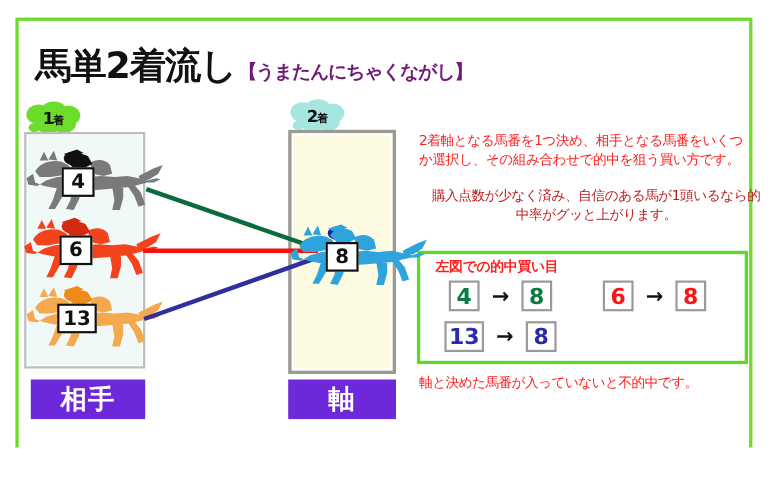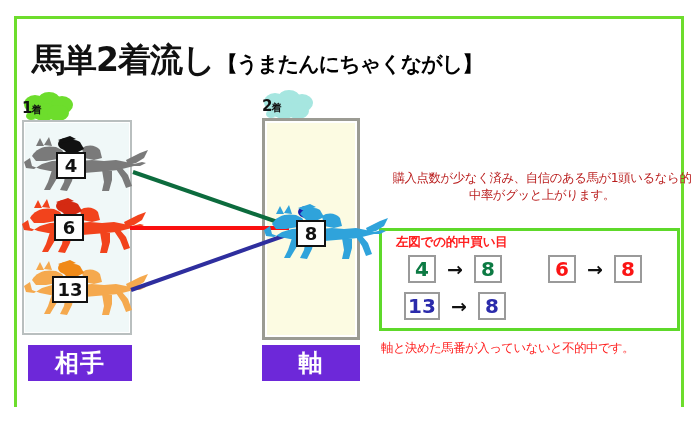--- a/index.html
+++ b/index.html
@@ -36,36 +36,36 @@
     white-space: nowrap;
   }
   .title-main {
     font-size: 33px;
     font-weight: bold;
     color: #111111;
     letter-spacing: -1px;
     font-family: "DejaVu Sans", "Liberation Sans", sans-serif;
   }
   .title-sub {
-    font-size: 21px;
-    font-weight: bold;
-    color: #000000;
+    font-size: 17px;
+    font-weight: bold;
+    color: #701a75;
     margin-left: 2px;
     letter-spacing: -1px;
     font-family: Liberation Sans, sans-serif;
   }
 
   
   .badge {
     position: absolute;
     width: 52px;
     height: 34px;
     display: flex;
     align-items: center;
-    justify-content: flex-start;
+    justify-content: center;
   }
   .badge .cloud {
     position: absolute;
     inset: 0;
   }
   .badge .btxt {
     position: relative;
     z-index: 3;
     font-size: 15px;
     font-weight: bold;
@@ -387,20 +387,21 @@
         <path d="M38,18 C42,11 52,10 58,14 L62,21 L54,25 L44,24 Z"></path>
         <path d="M36,12 L48,8 L54,11 L42,15 Z"></path>
       </g>
     </svg>
     <div class="numbox" style="left:34px; top:24px; width:26px; height:23px; font-size:18px;">8</div>
   </div>
 
   <div class="blacklabel" id="label-aite">相手</div>
   <div class="blacklabel" id="label-jiku">軸</div>
 
+  <div class="rtext" id="desc-red">2着軸となる馬番を1つ決め、相手となる馬番をいくつか選択し、その組み合わせで的中を狙う買い方です。</div>
   <div class="rtext" id="desc-black">購入点数が少なく済み、自信のある馬が1頭いるなら的中率がグッと上がります。</div>
 
   <div id="bet-box"></div>
   <div id="bet-title">左図での的中買い目</div>
 
   <div class="betrow" id="betrow-1">
     <div class="betnum" style="color:#0c7a43;">4</div>
     <span class="arrow">→</span>
     <div class="betnum" style="color:#0c7a43;">8</div>
   </div>

